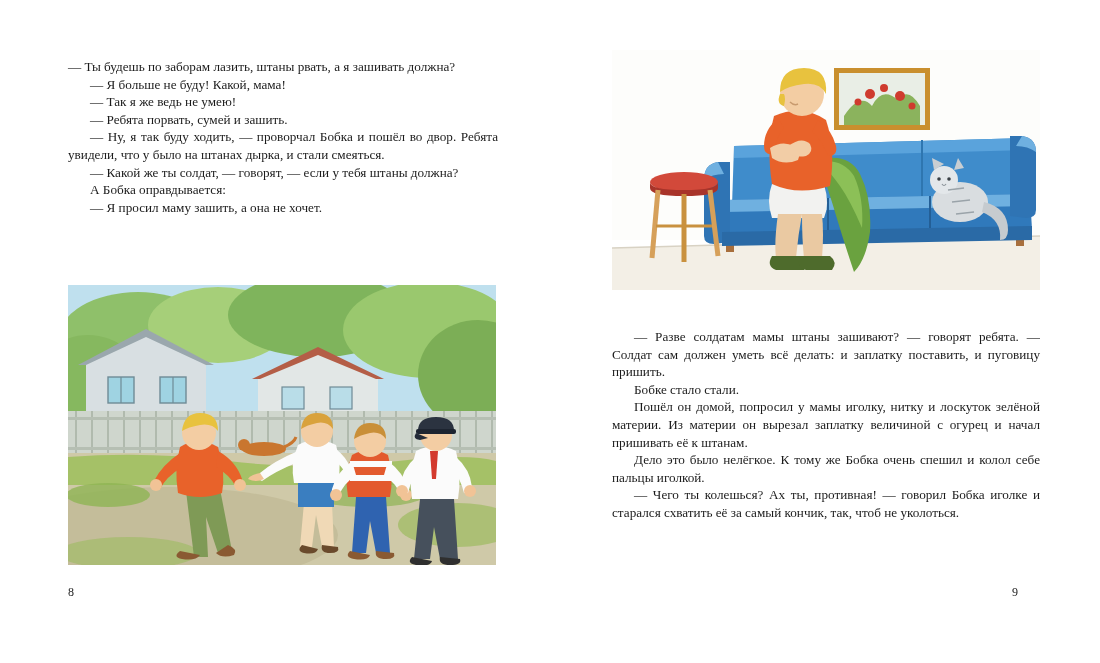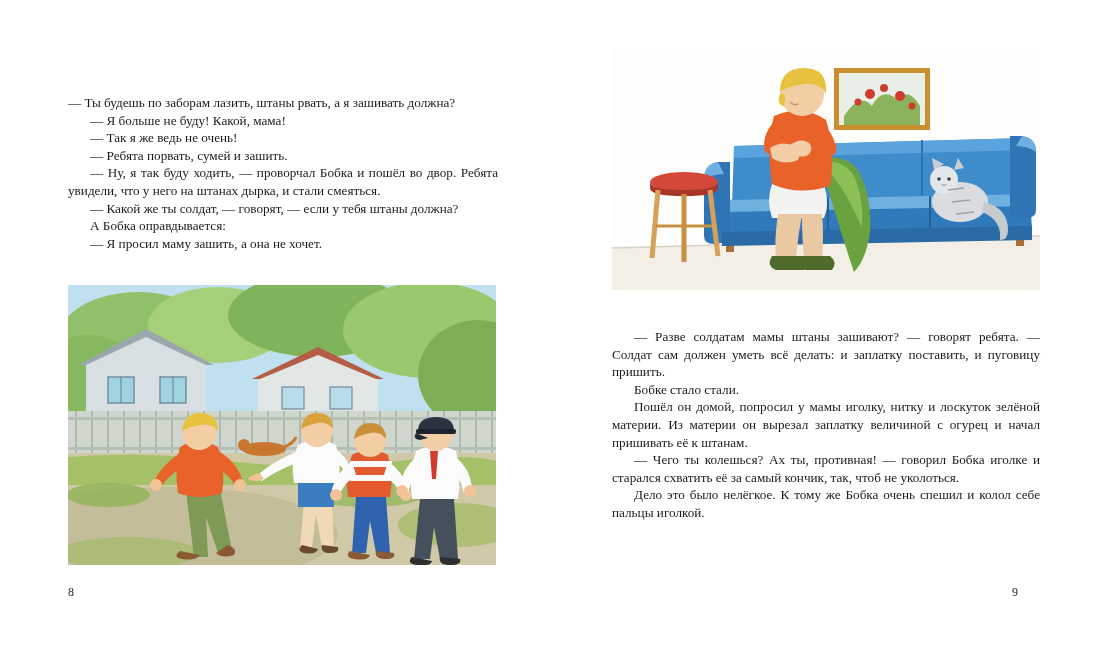--- a/index.html
+++ b/index.html
@@ -25,21 +25,20 @@
     color: #1b1b1b;
     text-align: justify;
     text-justify: inter-word;
   }
   .para {
     margin: 0;
     text-indent: 22px;
   }
   .para.noindent {
     text-indent: 0;
-    margin-top: 36px;
   }
 
   
   .left-text {
     left: 68px;
     top: 58px;
     width: 430px;
   }
   .page-num {
     position: absolute;
@@ -78,23 +77,23 @@
   svg { display: block; }
 </style>
 </head>
 <body>
 
 <div class="page-spread">
 
   <div class="col left-text">
     <p class="para noindent">— Ты будешь по заборам лазить, штаны рвать, а я зашивать должна?</p>
     <p class="para">— Я больше не буду! Какой, мама!</p>
-    <p class="para">— Так я же ведь не очень!</p>
+    <p class="para">— Так я же ведь не умею!</p>
     <p class="para">— Ребята порвать, сумей и зашить.</p>
-    <p class="para">— Ну, я так буду ходить, — проворчал Бобка и пошёл во двор. Ребята увидели, что у него на штанах дырка, и стали смеяться.</p>
+    <p class="para">— Ну, я так буду ходить, — проворчал Бобка и пошёл во двор. Ребята увидели, что у было на штанах дырка, и стали смеяться.</p>
     <p class="para">— Какой же ты солдат, — говорят, — если у тебя штаны должна?</p>
     <p class="para">А Бобка оправдывается:</p>
     <p class="para">— Я просил маму зашить, а она не хочет.</p>
   </div>
 
   <div class="illus illus-left">
     <svg width="428" height="280" viewBox="0 0 428 280" xmlns="http://www.w3.org/2000/svg">
       <defs>
         <clipPath id="clipL">
             <rect x="0" y="0" width="428" height="280"></rect>
@@ -326,19 +325,19 @@
           <path d="M44,176 L100,176" stroke="#c9913f" stroke-width="3"></path>
         </g>
       </g>
     </svg>
   </div>
 
   <div class="col right-text">
     <p class="para">— Разве солдатам мамы штаны зашивают? — говорят ребята. — Солдат сам должен уметь всё делать: и заплатку поставить, и пуговицу пришить.</p>
     <p class="para">Бобке стало стали.</p>
     <p class="para">Пошёл он домой, попросил у мамы иголку, нитку и лоскуток зелёной материи. Из материи он вырезал заплатку величиной с огурец и начал пришивать её к штанам.</p>
+    <p class="para">Дело это было нелёгкое. К тому же Бобка очень спешил и колол себе пальцы иголкой.</p>
     <p class="para">— Чего ты колешься? Ах ты, противная! — говорил Бобка иголке и старался схватить её за самый кончик, так, чтоб не уколоться.</p>
-    <p class="para">Дело это было нелёгкое. К тому же Бобка очень спешил и колол себе пальцы иголкой.</p>
   </div>
 
   <div class="page-num page-num-right">9</div>
 
 </div>
 
 </body></html>

